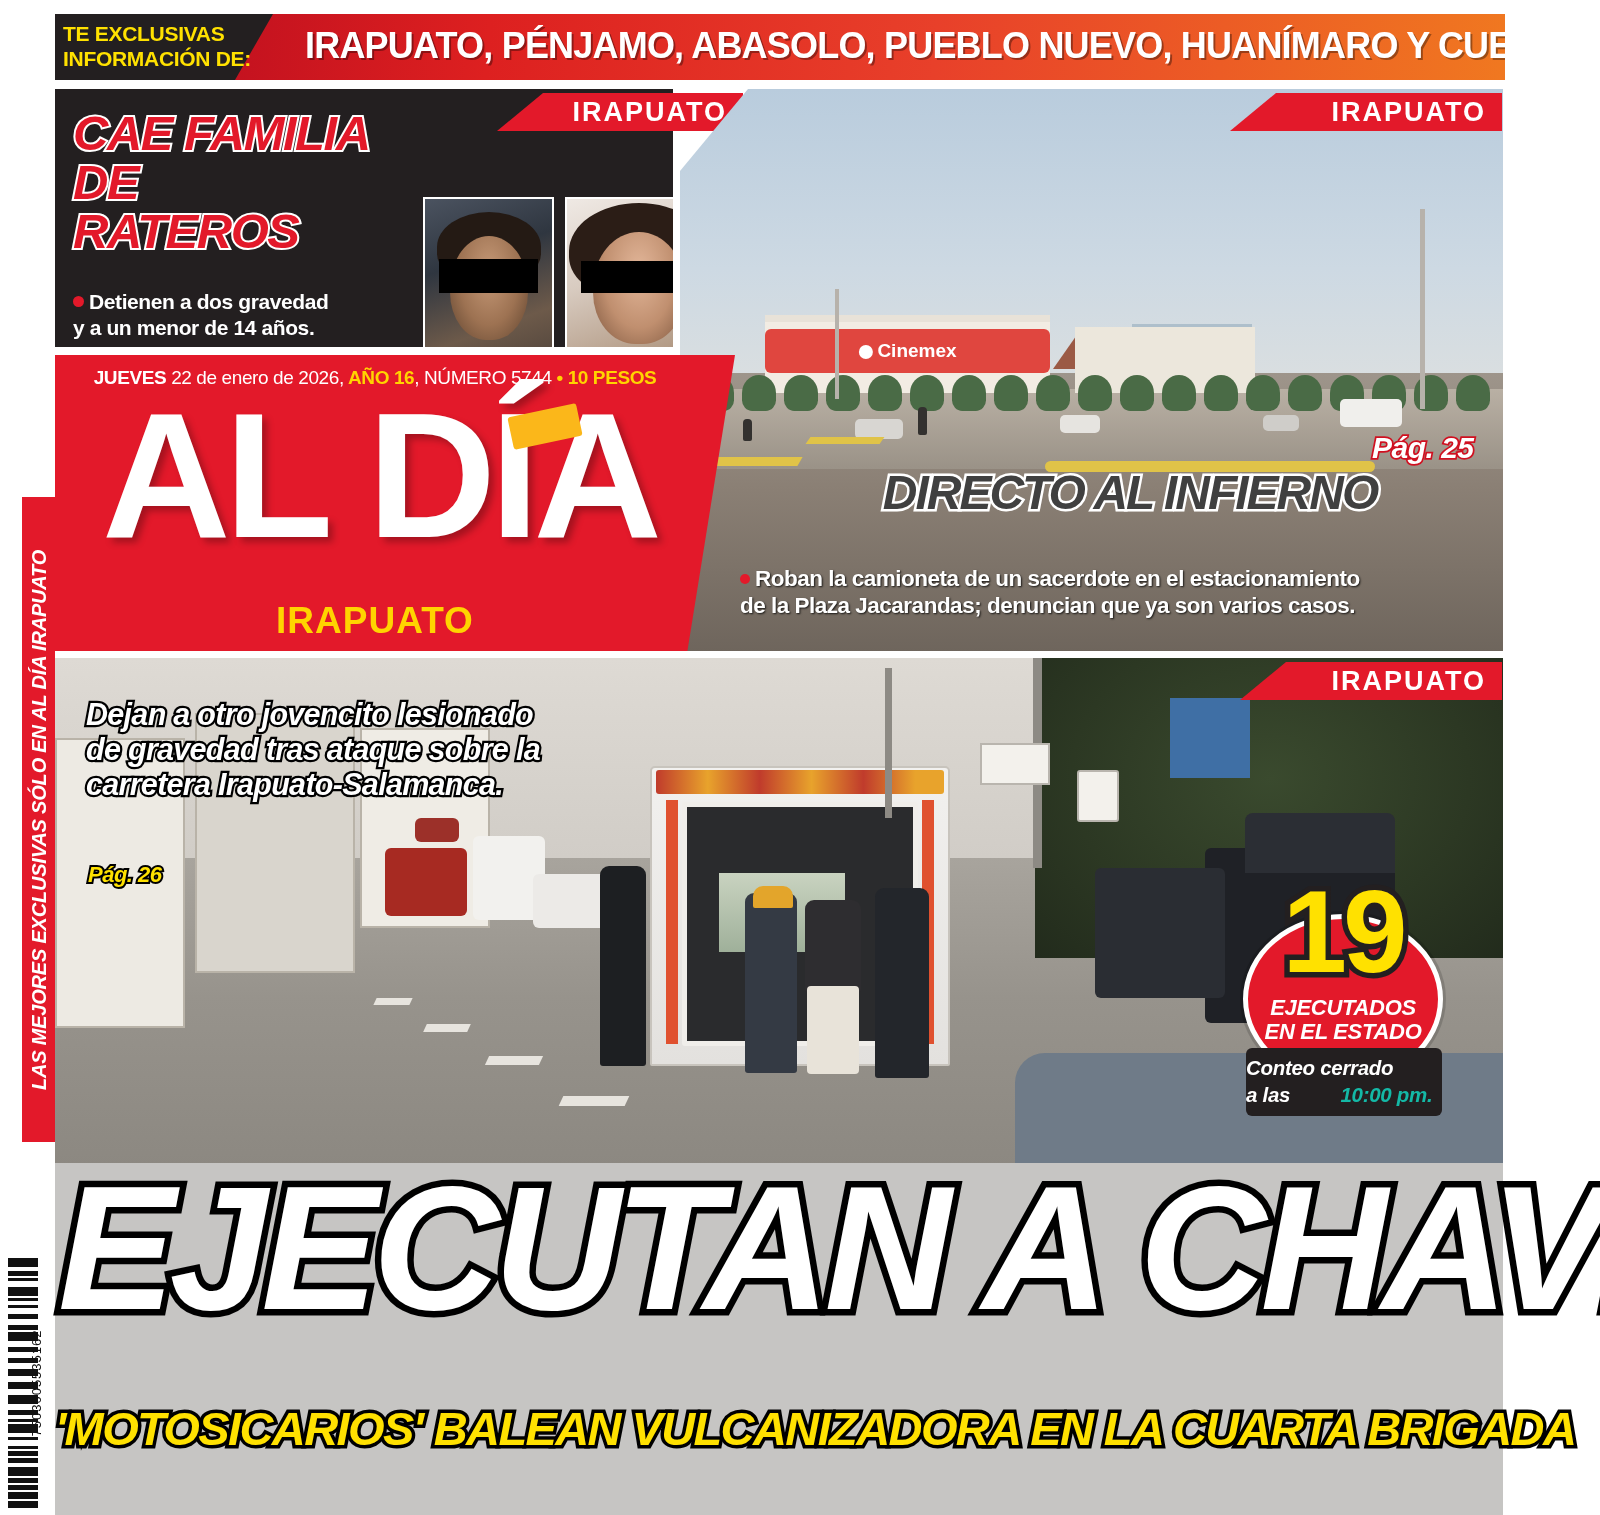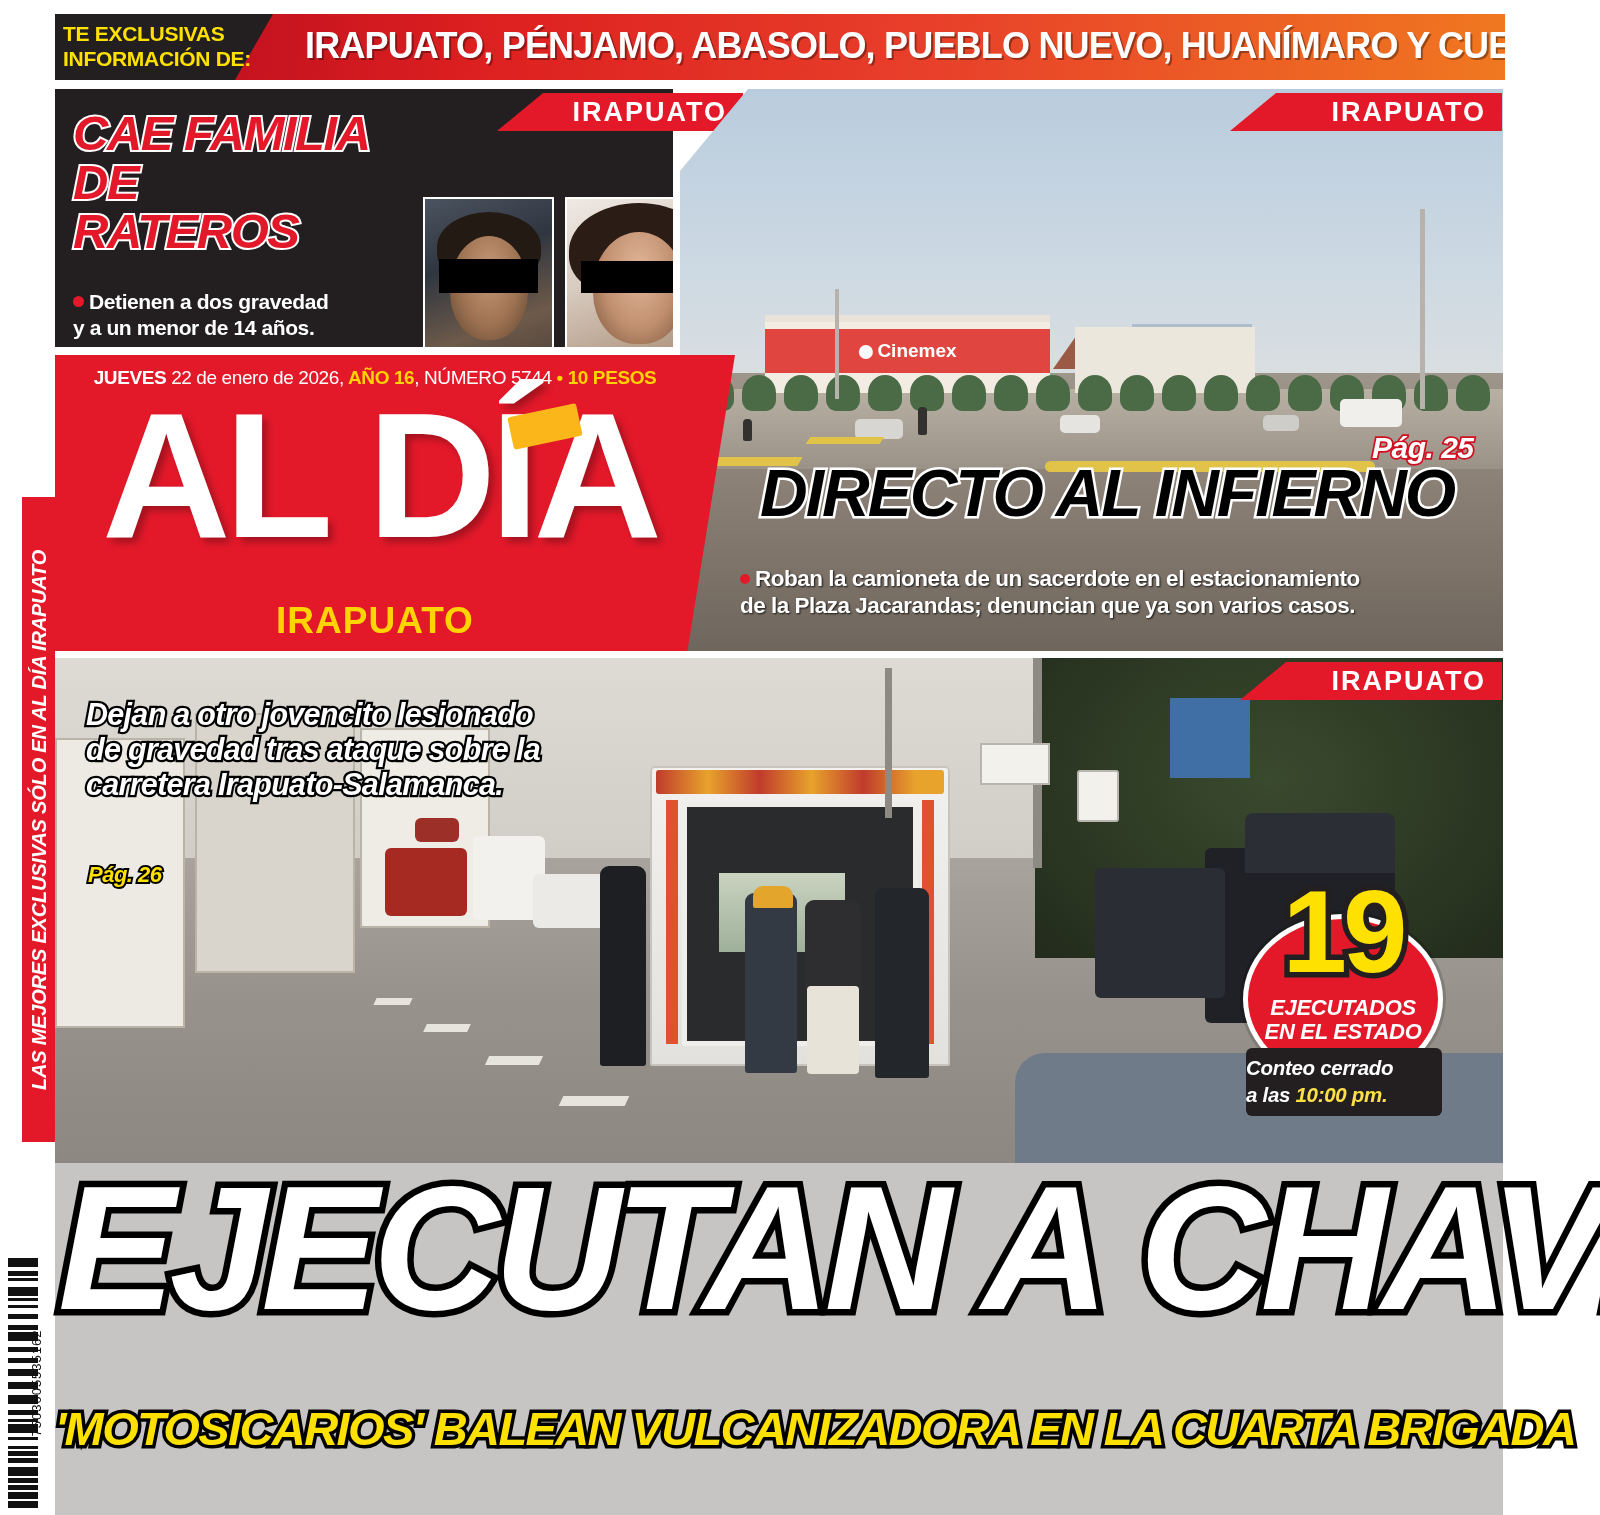--- a/index.html
+++ b/index.html
@@ -156,21 +156,21 @@
   .pi-sky { position:absolute; left:0; top:0; width:100%; height:300px;
     background: linear-gradient(180deg,#b9ccdd 0%, #cdd9e3 60%, #dbdfe0 100%); }
   .pi-ground { position:absolute; left:0; top:284px; width:100%; height:280px;
     background: linear-gradient(180deg,#9e958b 0%, #8b8075 40%, #6e655c 100%); }
   .pi-lot { position:absolute; left:0; top:300px; width:100%; height:80px;
     background: linear-gradient(180deg,#b9b0a4 0%, #9a9287 100%); }
   .pi-cinemex {
     position:absolute; left:85px; top:226px; width:285px; height:78px;
     background: #f2ece3; border-top: 7px solid #e8e2d8;
   }
-  .pi-cinemex .band { position:absolute; left:0; top:7px; width:100%; height:44px; background:#e0463f; }
+  .pi-cinemex .band { position:absolute; left:0; top:7px; width:100%; height:44px; background:#e0463f;border-radius:6px; }
   .pi-cinemex .band .lbl {
     position:absolute; left:50%; top:50%; transform:translate(-50%,-50%);
     color:#fff; font-weight:bold; font-size:19px; white-space:nowrap;
   }
   .pi-cinemex .band .glyph {
     display:inline-block; width:14px;height:14px;border-radius:50%;
     background:#fff; margin-right:5px; vertical-align:-2px;
   }
   .pi-bld2 { position:absolute; left:395px; top:238px; width:180px; height:66px; background:#ece7dc; }
   .pi-bld3 { position:absolute; left:373px; top:240px; width:56px; height:40px; background:#9b5a45;
@@ -185,22 +185,22 @@
   .pi-stripe { position:absolute; background:#e0c348; }
 
   .pag25 {
     position: absolute; left: 1372px; top: 407px;
     color: #ffffff; font-weight: bold; font-style: italic; font-size: 30px;
     -webkit-text-stroke: 3.5px #d01020; paint-order: stroke fill;
     letter-spacing: -0.5px;
     margin-top: 24px;
   }
   .hd-infierno {
-    position: absolute; left: 760px; top: 460px; width: 740px; text-align: left;
-    color: #000000; font-weight: bold; font-style: italic; font-size: 66px;
+    position: absolute; left: 760px; top: 460px; width: 740px; text-align: center;
+    color: #404040; font-weight: bold; font-style: italic; font-size: 48px;
     line-height: 66px; letter-spacing: -2px;
     -webkit-text-stroke: 5px #ffffff; paint-order: stroke fill;
     white-space: nowrap;
   }
   .sub-infierno {
     position: absolute; left: 740px; top: 565px; width: 765px;
     color: #ffffff; font-weight: bold; font-size: 22.5px; line-height: 27px;
     letter-spacing: -0.5px;
     text-shadow: 1px 1px 2px rgba(0,0,0,0.8);
   }
@@ -270,21 +270,21 @@
     position: absolute; left: 0; top: 120px; width: 200px; text-align: center;
     color: #ffffff; font-weight: bold; font-style: italic; font-size: 22px;
     line-height: 24px; letter-spacing: -0.3px;
   }
   .badge19 .conteo {
     position: absolute; left: 3px; top: 172px; width: 196px; height: 68px;
     background: #231f20; border-radius: 6px; padding-top: 6px;
     color: #ffffff; font-weight: bold; font-style: italic; font-size: 20.5px;
     line-height: 27px; text-align: left; letter-spacing: -0.3px;
   }
-  .badge19 .conteo .hl { color: #fde047; }
+  .badge19 .conteo .hl { color: #14b8a6; margin-left: 45px; }
 
   
   .hd-main {
     position: absolute; left: 58px; top: 1155px; width: 1450px;
     color: #ffffff; font-weight: bold; font-style: italic; font-size: 176px;
     line-height: 186px; letter-spacing: -6px; text-align: center;
     -webkit-text-stroke: 13px #000000; paint-order: stroke fill;
     white-space: nowrap;
   }
   .graystrip {

